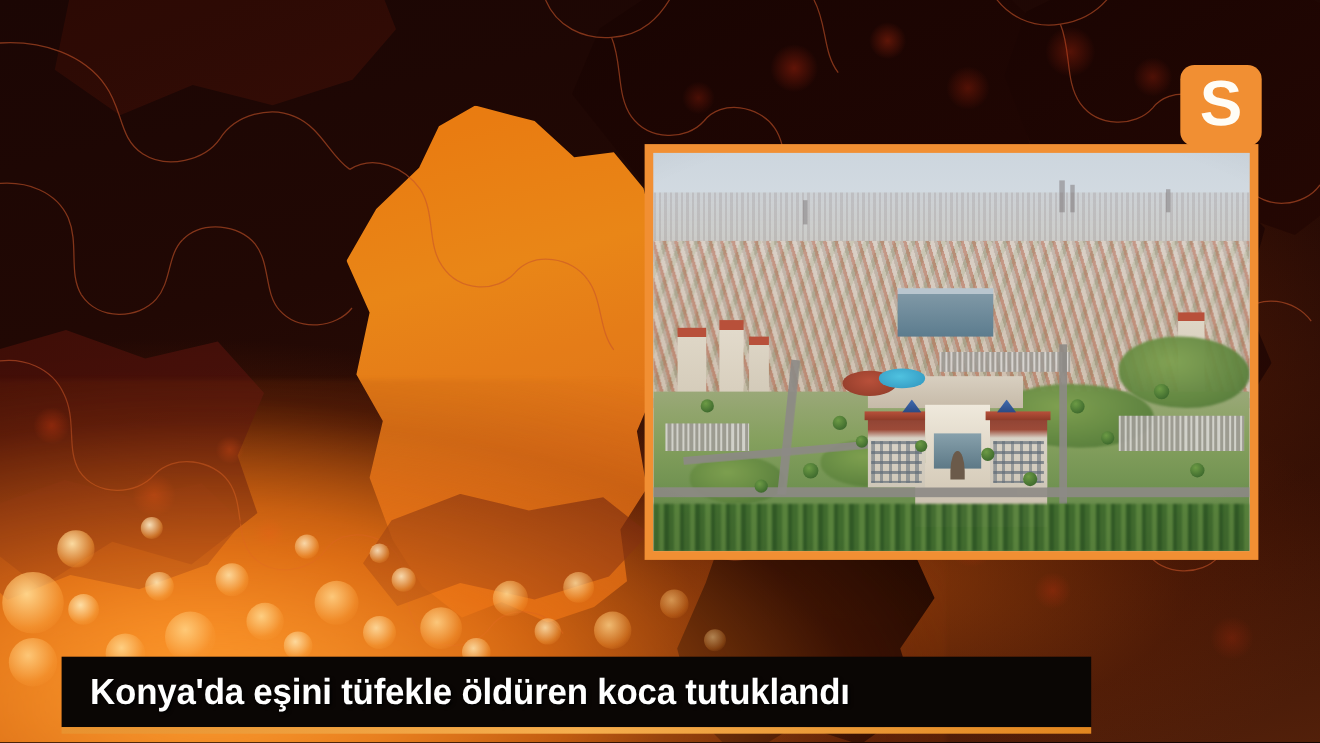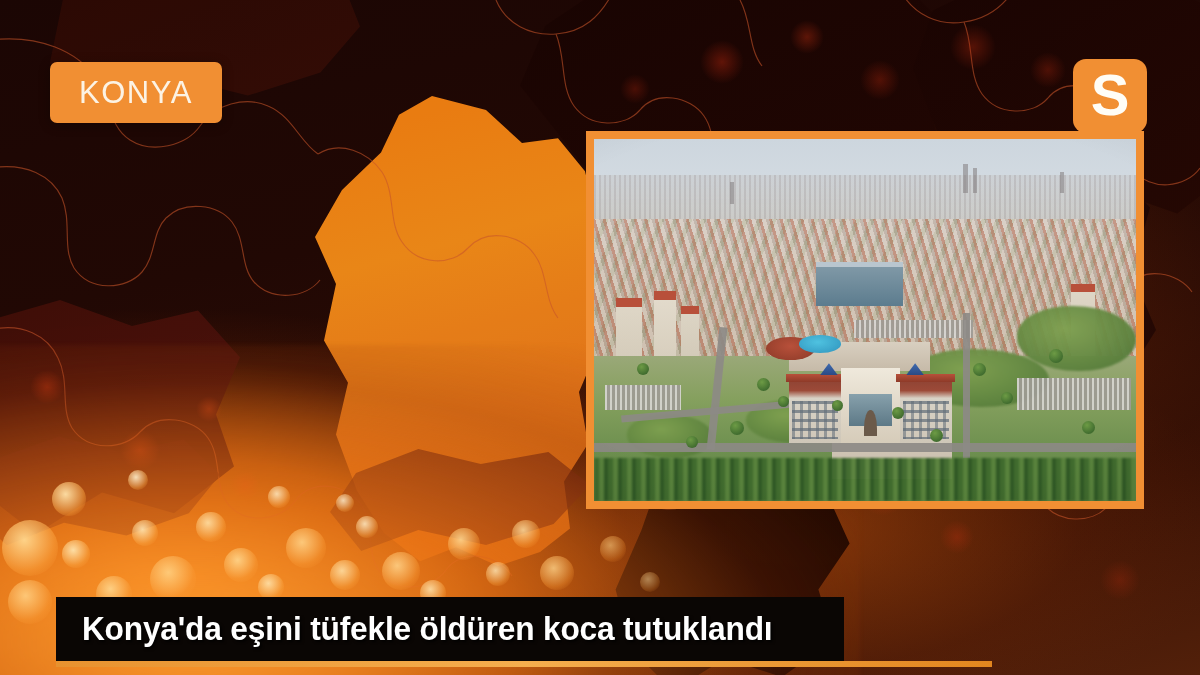--- a/index.html
+++ b/index.html
@@ -328,21 +328,21 @@
     background:
       radial-gradient(ellipse 120% 90% at 50% 45%, rgba(0,0,0,0) 58%, rgba(0,0,0,0.14) 100%);
     pointer-events: none;
   }
 
   
   .headline-bar {
     position: absolute;
     left: 56px;
     top: 597px;
-    width: 788px;
+    width: 936px;
     height: 64px;
     background: #0a0604;
     z-index: 5;
     display: flex;
     align-items: center;
   }
   .headline-bar h1 {
     margin: 0;
     padding-left: 27px;
     color: #ffffff;
@@ -462,23 +462,20 @@
   <div class="dot" style="left:448px; top:528px; width:32px; height:32px; background:radial-gradient(circle at 40% 36%, rgba(255,218,148,0.86), rgba(248,158,58,0.38) 62%, rgba(240,130,30,0) 82%);"></div>
   <div class="dot" style="left:486px; top:562px; width:24px; height:24px; background:radial-gradient(circle at 40% 36%, rgba(255,232,182,0.82), rgba(250,170,72,0.34) 62%, rgba(240,130,30,0) 82%);"></div>
   <div class="dot" style="left:512px; top:520px; width:28px; height:28px; background:radial-gradient(circle at 40% 36%, rgba(255,224,162,0.82), rgba(250,164,64,0.34) 62%, rgba(240,130,30,0) 82%);"></div>
   <div class="dot" style="left:540px; top:556px; width:34px; height:34px; background:radial-gradient(circle at 40% 36%, rgba(255,212,138,0.8), rgba(248,154,54,0.34) 62%, rgba(240,130,30,0) 82%);"></div>
   <div class="dot" style="left:128px; top:470px; width:20px; height:20px; background:radial-gradient(circle at 40% 36%, rgba(255,238,202,0.9), rgba(250,176,80,0.38) 62%, rgba(240,130,30,0) 82%);"></div>
   <div class="dot" style="left:268px; top:486px; width:22px; height:22px; background:radial-gradient(circle at 40% 36%, rgba(255,236,196,0.84), rgba(250,172,76,0.34) 62%, rgba(240,130,30,0) 82%);"></div>
   <div class="dot" style="left:336px; top:494px; width:18px; height:18px; background:radial-gradient(circle at 40% 36%, rgba(255,240,208,0.82), rgba(250,178,84,0.32) 62%, rgba(240,130,30,0) 82%);"></div>
   <div class="dot" style="left:600px; top:536px; width:26px; height:26px; background:radial-gradient(circle at 40% 36%, rgba(255,206,128,0.6), rgba(246,148,48,0.24) 62%, rgba(240,130,30,0) 82%);"></div>
   <div class="dot" style="left:640px; top:572px; width:20px; height:20px; background:radial-gradient(circle at 40% 36%, rgba(255,222,156,0.5), rgba(248,158,58,0.2) 62%, rgba(240,130,30,0) 82%);"></div>
 
-  <div class="city-badge">
-    <span>KONYA</span>
-  </div>
 
   <div class="brand-logo">
     <span>S</span>
   </div>
 
   <div class="photo-frame">
     <div class="photo">
 
       <div class="sky"></div>
       <div class="far-city"></div>

